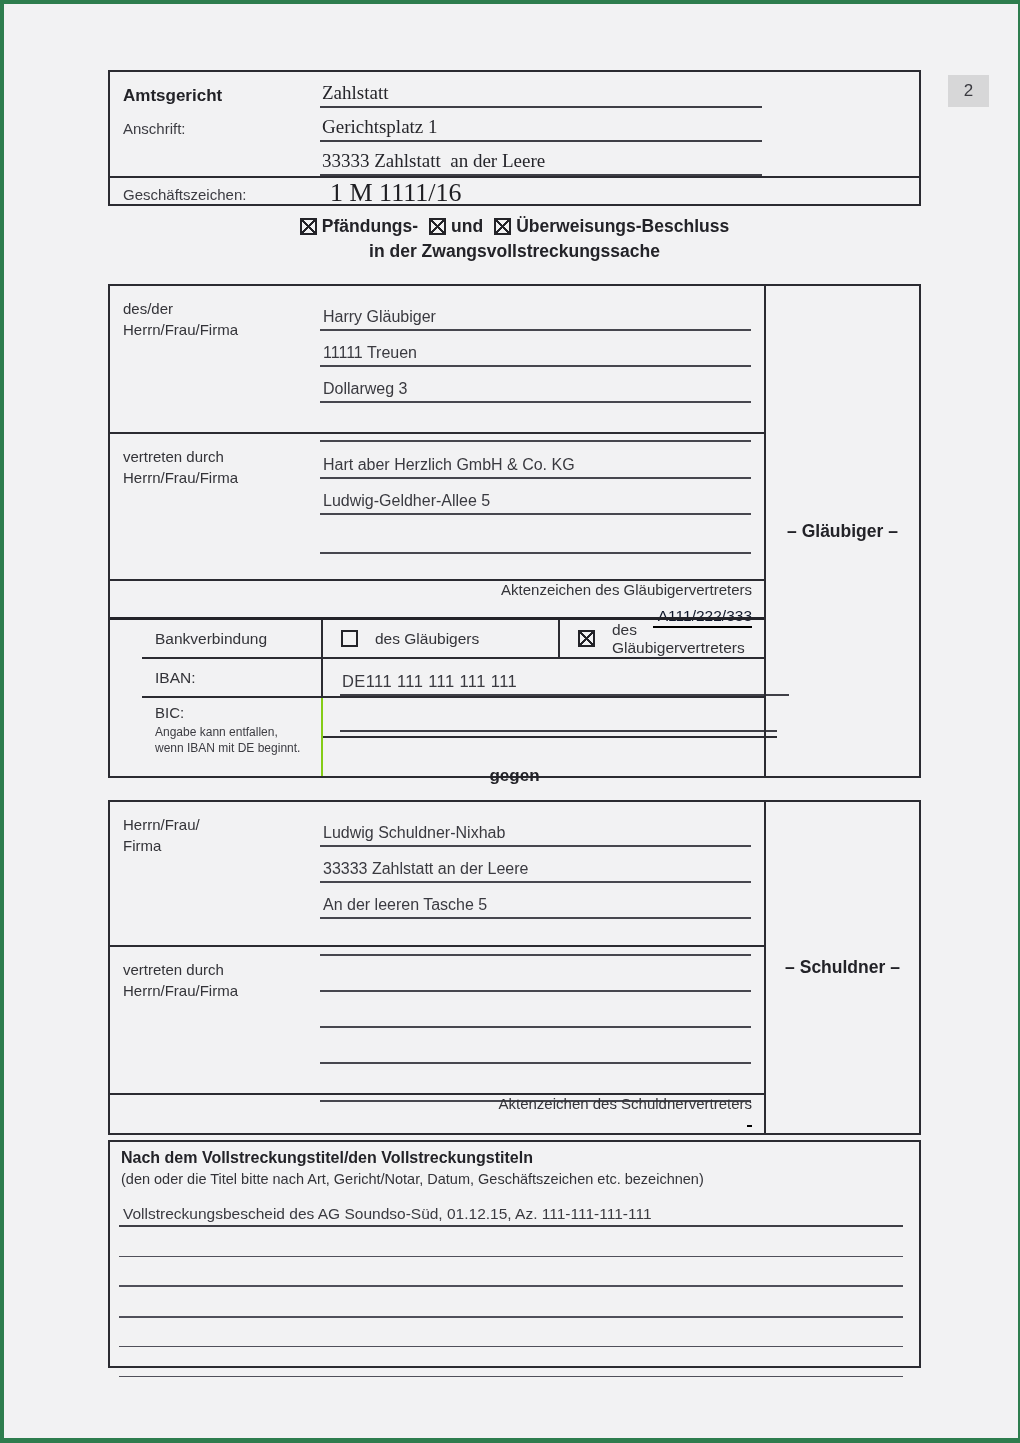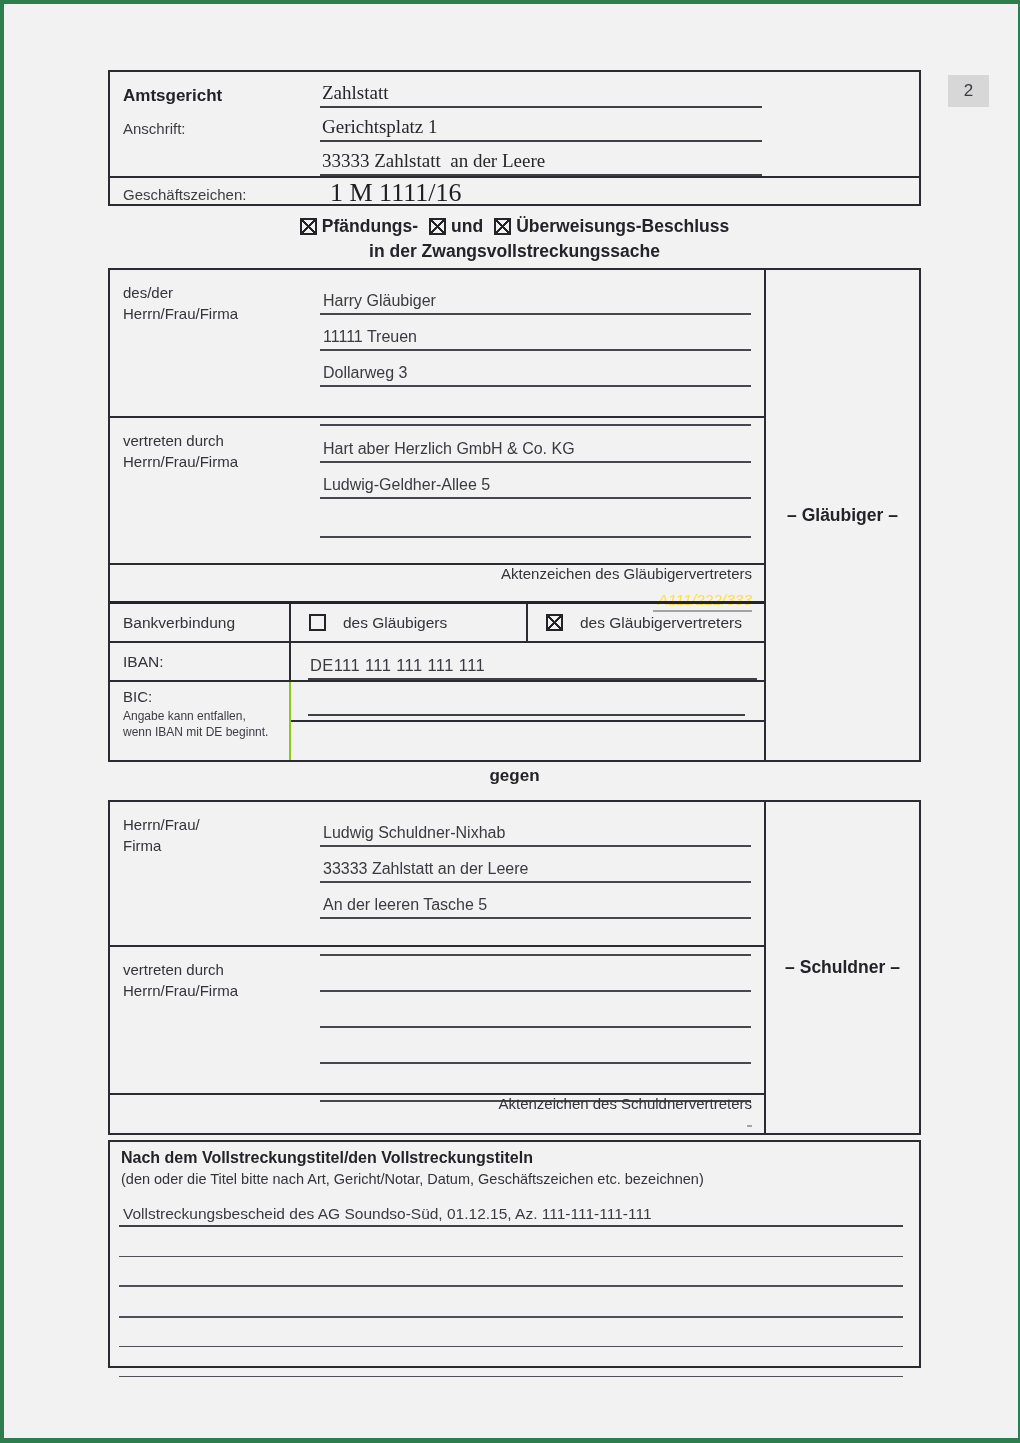--- a/index.html
+++ b/index.html
@@ -72,24 +72,24 @@
   .sec-lines{flex:1;padding-right:13px;min-width:0;}
   .fline{
     border-bottom:2px solid #47474e;
     display:flex;align-items:flex-end;
     font-size:16px;color:#3a3a40;padding:0 0 3px 3px;
   }
   .hfirst{height:40px;}
   .hrest{height:31px;}
   .ref-row{display:flex;align-items:flex-end;padding:0 12px 6px 13px;gap:8px;flex-direction:column;}
   .ref-label{font-size:15px;color:#333338;white-space:nowrap;padding-bottom:1px;}
-  .ref-value{flex:1;border-bottom:2px solid #a3a3a3;font-size:15.5px;color:#fde047;padding:0 0 1px 5px;min-width:0;font-style:italic;}
-
-  
-  .bank{border-top:3px solid #232329;display:flex;flex-direction:column;flex:1;}
+  .ref-value{flex:1;border-bottom:2px solid #000000;font-size:15.5px;color:#0f172a;padding:0 0 1px 5px;min-width:0;}
+
+  
+  .bank{border-top:3px solid #232329;display:flex;flex-direction:column;flex:1;padding-left:32px;}
   .bank-row1{height:37px;display:flex;}
   .bank-cell{display:flex;align-items:center;box-sizing:border-box;font-size:15.5px;color:#333338;}
   .bc-label{width:181px;border-right:2px solid #2b2b31;padding-left:13px;flex:none;}
   .bc-opt1{width:237px;border-right:2px solid #2b2b31;padding-left:18px;gap:17px;flex:none;}
   .bc-opt2{flex:1;padding-left:18px;gap:17px;}
   .bank-row2{height:37px;border-top:2px solid #2b2b31;display:flex;}
   .iban-label-cell{width:181px;border-right:2px solid #2b2b31;flex:none;display:flex;align-items:center;padding-left:13px;font-size:15.5px;color:#333338;box-sizing:border-box;}
   .iban-value-wrap{flex:1;display:flex;}
   .iban-line{
     margin-left:17px;width:447px;border-bottom:2px solid #3f3f46;
@@ -156,21 +156,21 @@
         <span>und</span>
       </span>
       <span class="cb-group">
         <span class="cb checked"></span>
         <span>Überweisungs-Beschluss</span>
       </span>
     </div>
     <div class="title-line2">in der Zwangsvollstreckungssache</div>
   </div>
 
-  <div class="abs box party-box" style="left:108px;top:268px;width:813px;height:494px;">
+  <div class="abs box party-box" style="left:108px;top:284px;width:813px;height:494px;">
     <div class="pb-main">
       <div class="sec" style="height:146px;">
         <div class="sec-labels">
           <div>des/der</div>
           <div>Herrn/Frau/Firma</div>
         </div>
         <div class="sec-lines">
           <div class="fline hfirst">Harry Gläubiger</div>
           <div class="fline hrest">11111 Treuen</div>
           <div class="fline hrest">Dollarweg 3</div>

